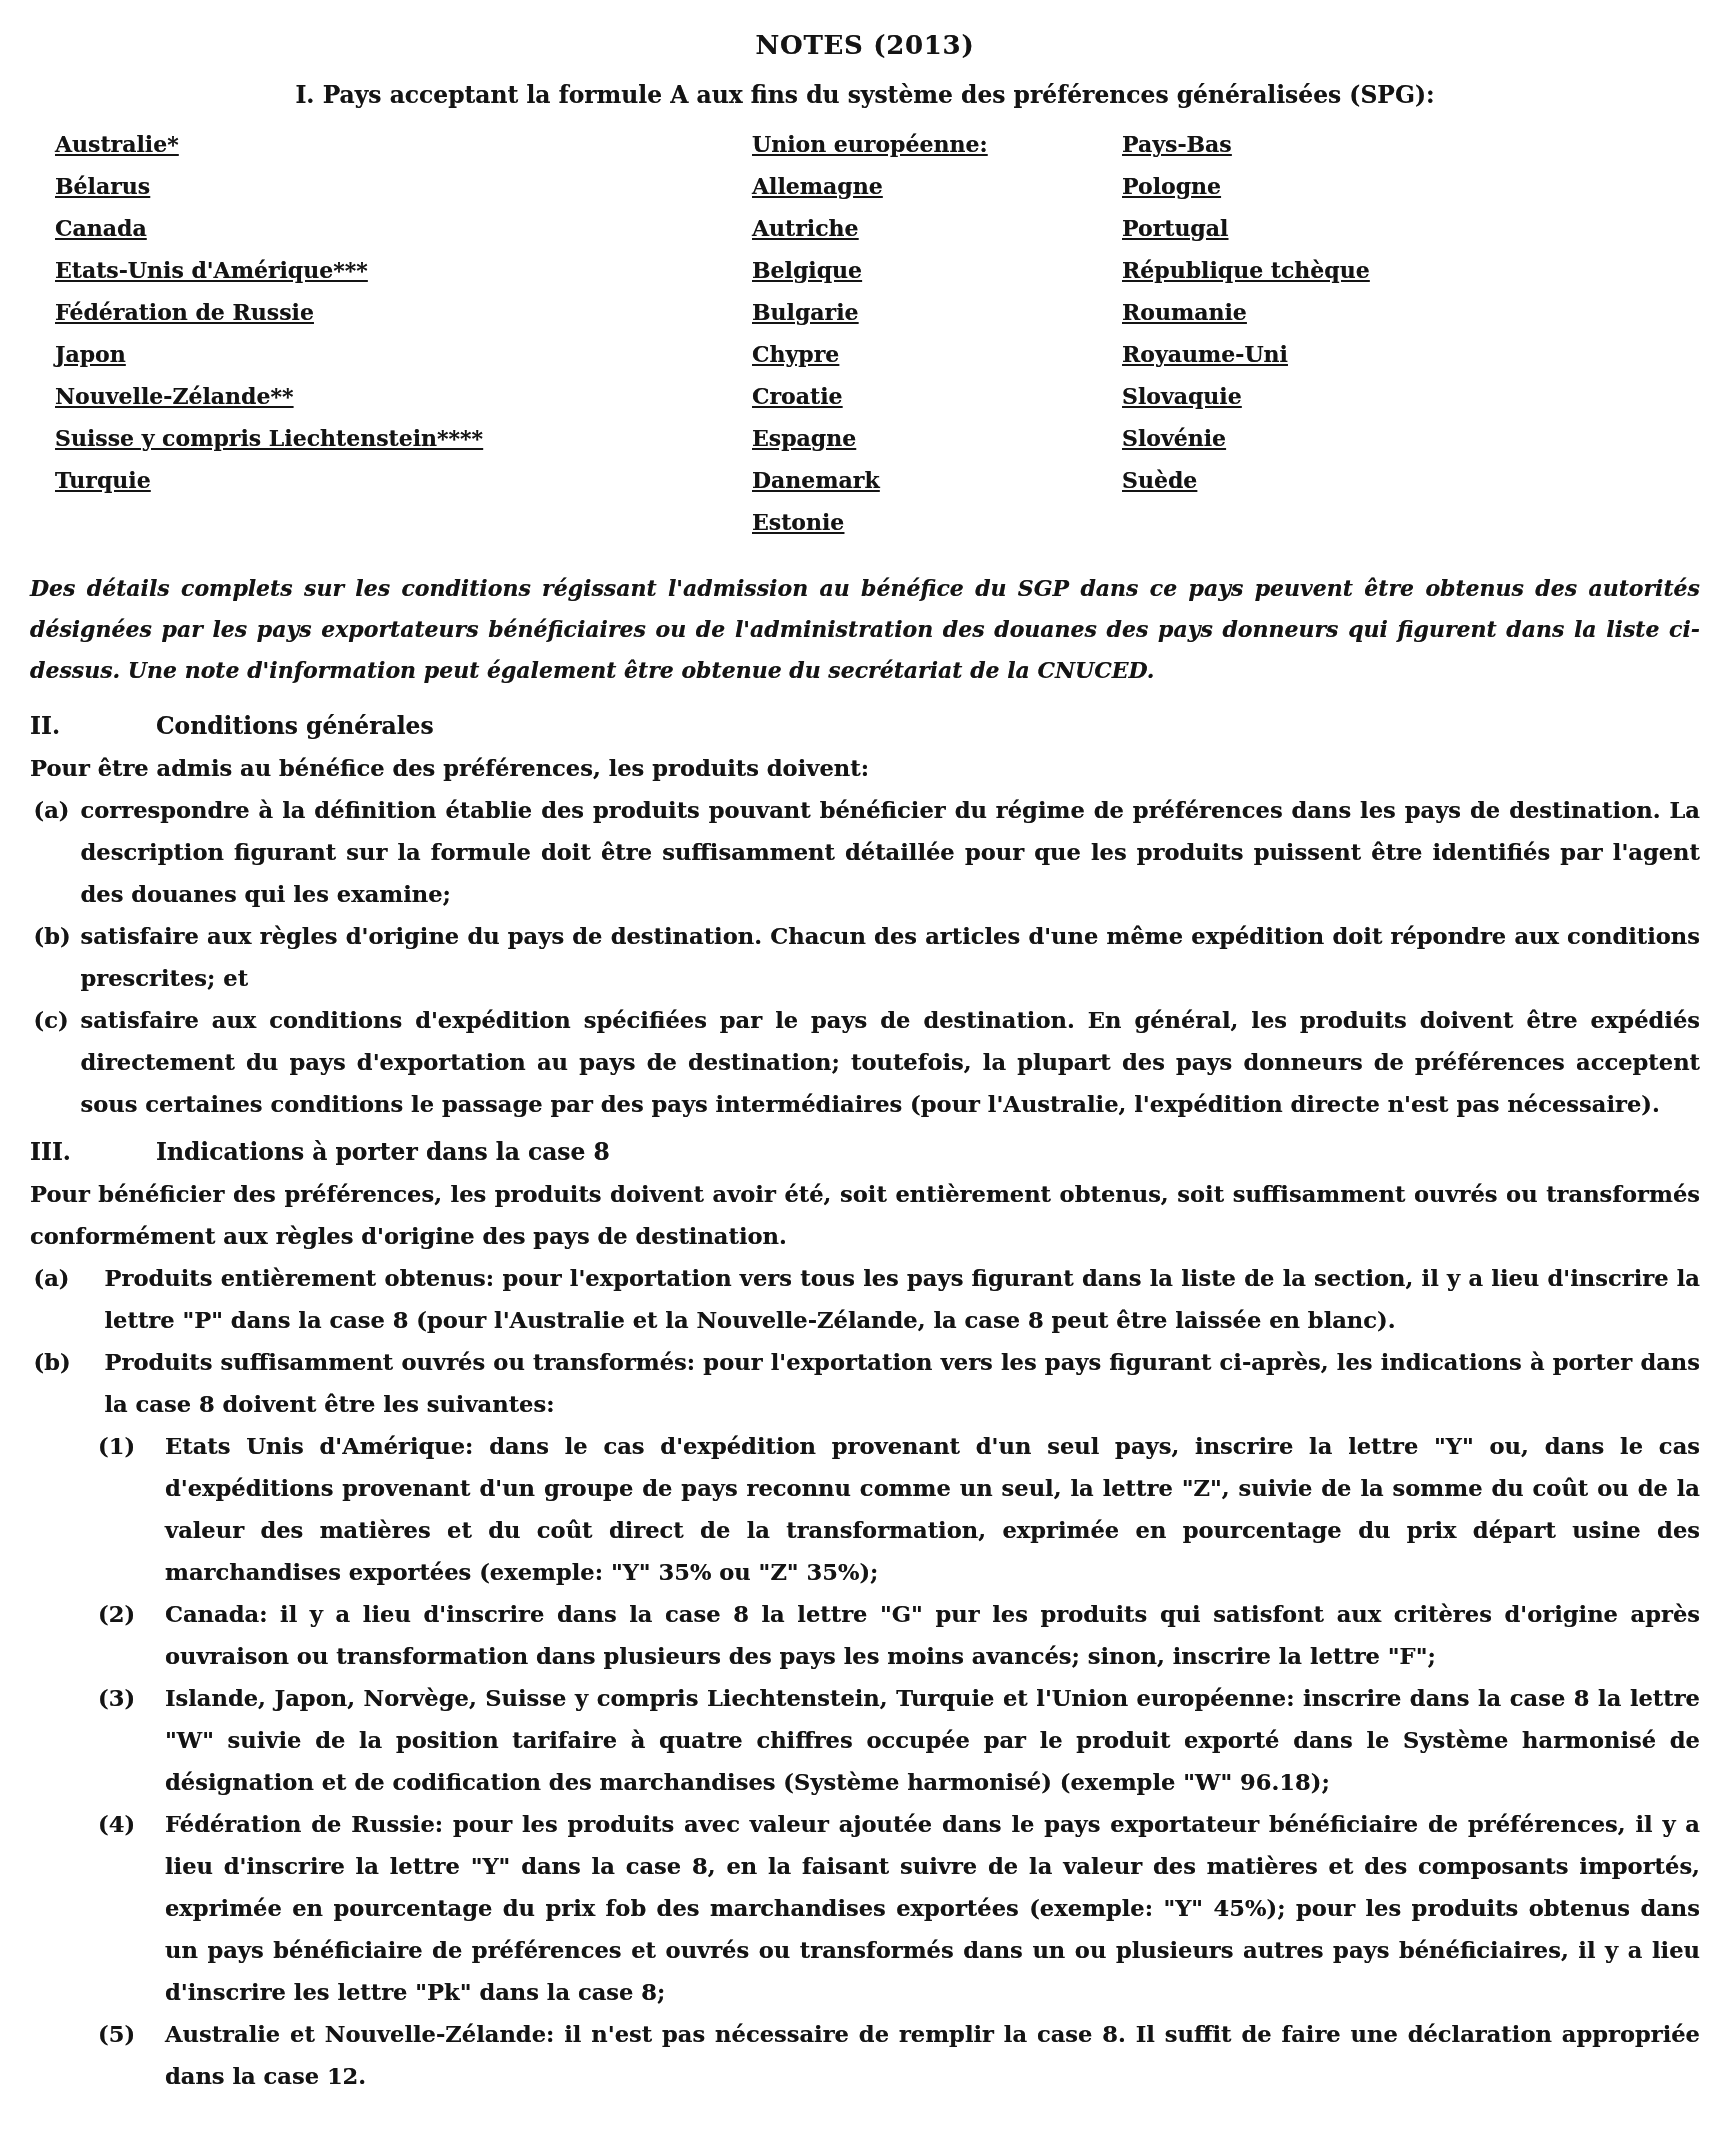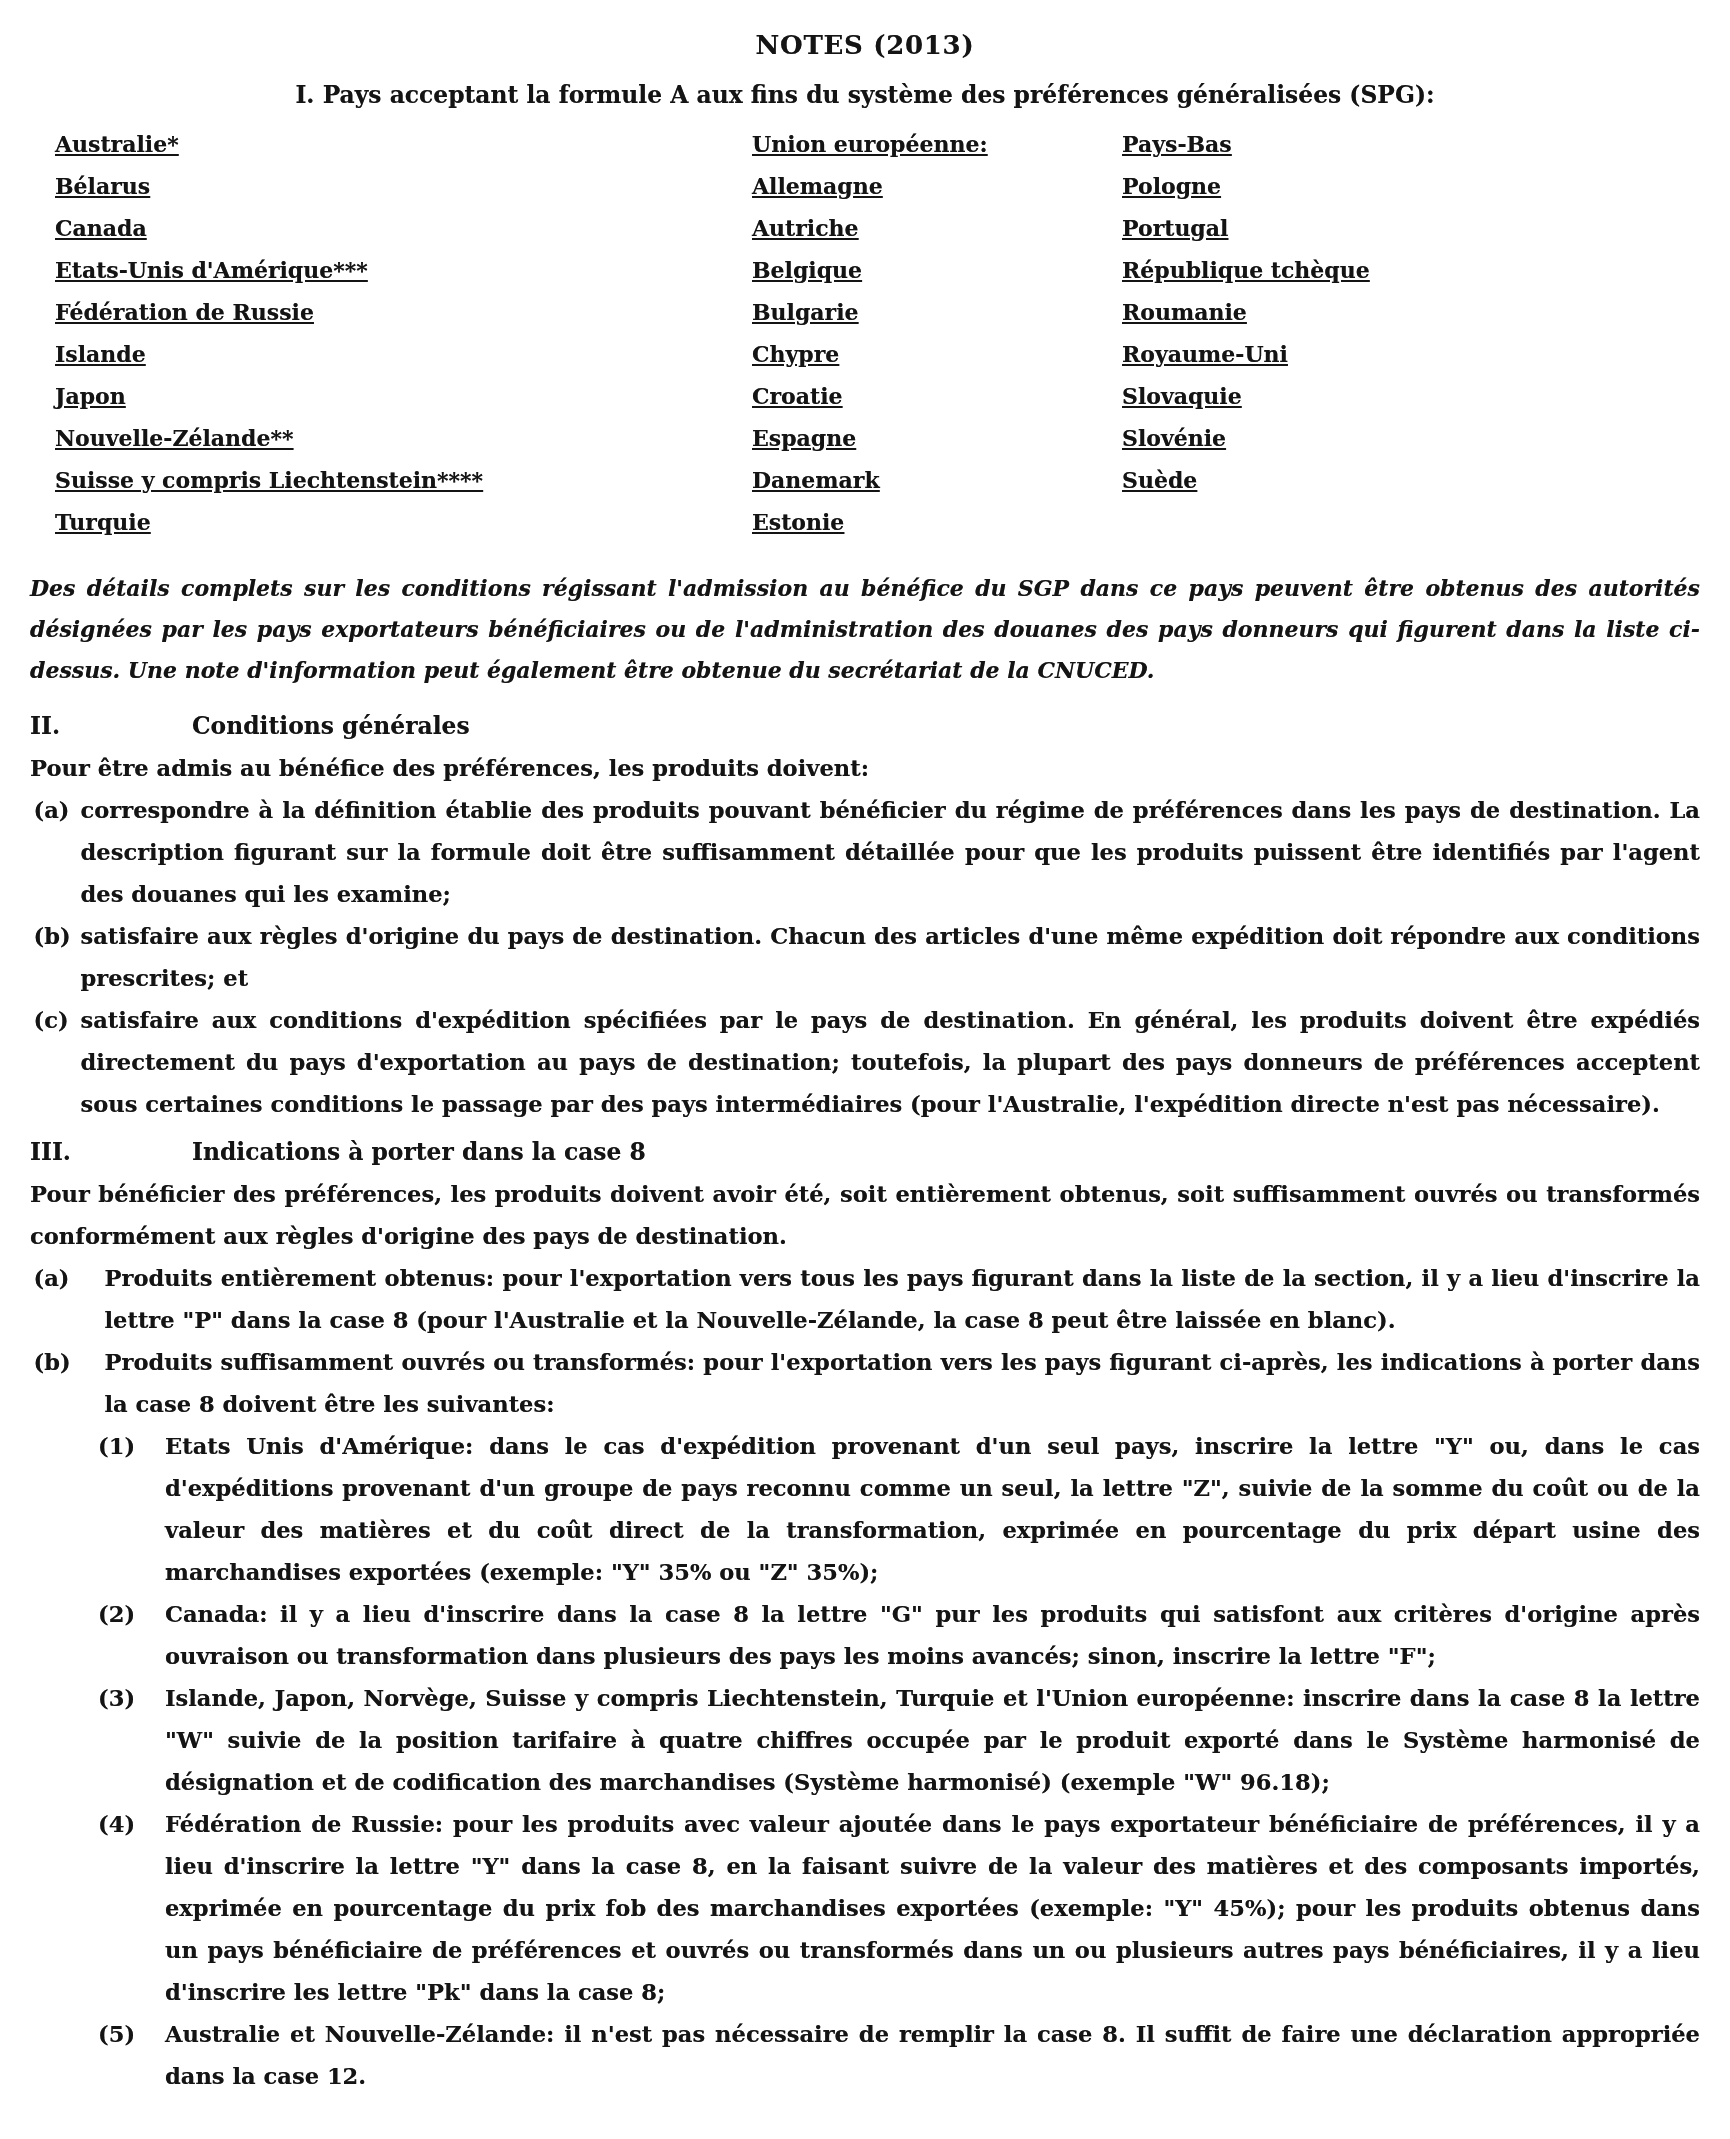--- a/index.html
+++ b/index.html
@@ -16,21 +16,21 @@
   .countries { display:flex; margin:0 0 25.5px 25px; font-size:22px;text-decoration:underline; }
   .col-a { flex:0 0 697px; } .col-b { flex:0 0 370px; }
   .col-c { flex:0 0 236px; } .col-d { flex:1 1 auto; }
   .c-item { height:42px; line-height:42px; white-space:nowrap; }
 
   .gsp-note {
     font-style:italic; font-size:22px; line-height:41px;
     text-align:justify; margin:0 0 21px 0;
   }
 
-  .sec-head { display:flex; font-size:23.4px; margin:12.7px 0 7px 0;gap:36px; }
+  .sec-head { display:flex; font-size:23.4px; margin:12.7px 0 7px 0; }
   .sec-head .num { flex:0 0 126px; }
 
   .intro { font-size:22.6px; line-height:42px; text-align:justify; margin:0; }
 
   .item { display:flex; font-size:22.6px; line-height:42px; }
   .item .marker { flex:0 0 47px; padding-left:3.5px; }
   .item .txt { flex:1 1 auto; text-align:justify; }
   .l3 > .item > .marker { flex-basis:71px; }
   .sub { margin-left:68px; }
   .sub .item .marker { flex:0 0 67px; padding-left:0; }
@@ -45,21 +45,20 @@
   <div class="h1">I. Pays acceptant la formule A aux fins du système des préférences généralisées (SPG):</div>
 
   <div class="countries">
     <div class="country-col col-a">
 
     <div class="c-item">Australie*</div>
         <div class="c-item">Bélarus</div>
         <div class="c-item">Canada</div>
         <div class="c-item">Etats-Unis d'Amérique***</div>
         <div class="c-item">Fédération de Russie</div>
-        <div class="c-item">Islande</div>
         <div class="c-item">Japon</div>
         <div class="c-item">Nouvelle-Zélande**</div>
         <div class="c-item">Suisse y compris Liechtenstein****</div>
         <div class="c-item">Turquie</div>
       </div>
     <div class="country-col col-b">
 
     <div class="c-item">Union européenne:</div>
         <div class="c-item">Allemagne</div>
         <div class="c-item">Autriche</div>

